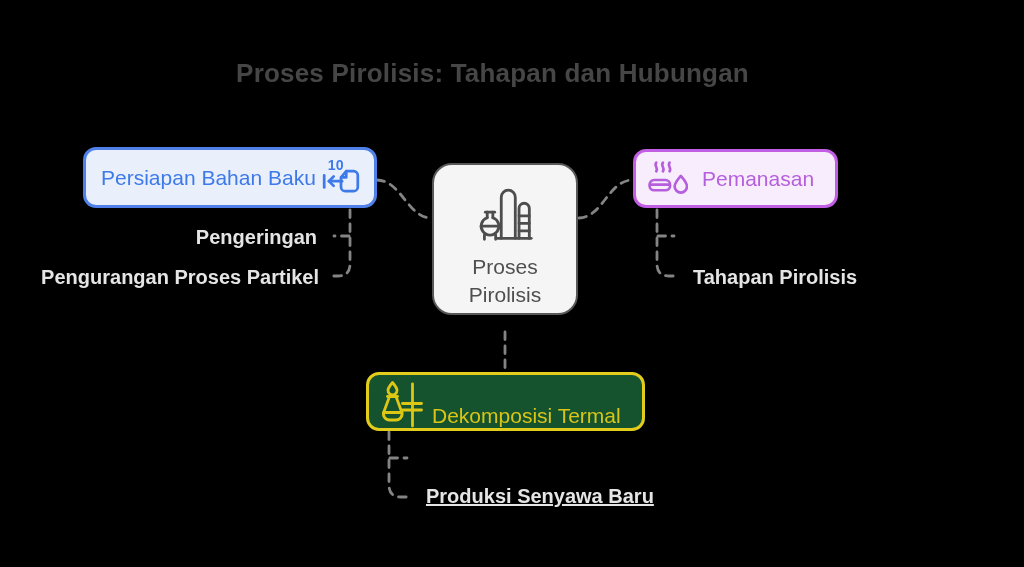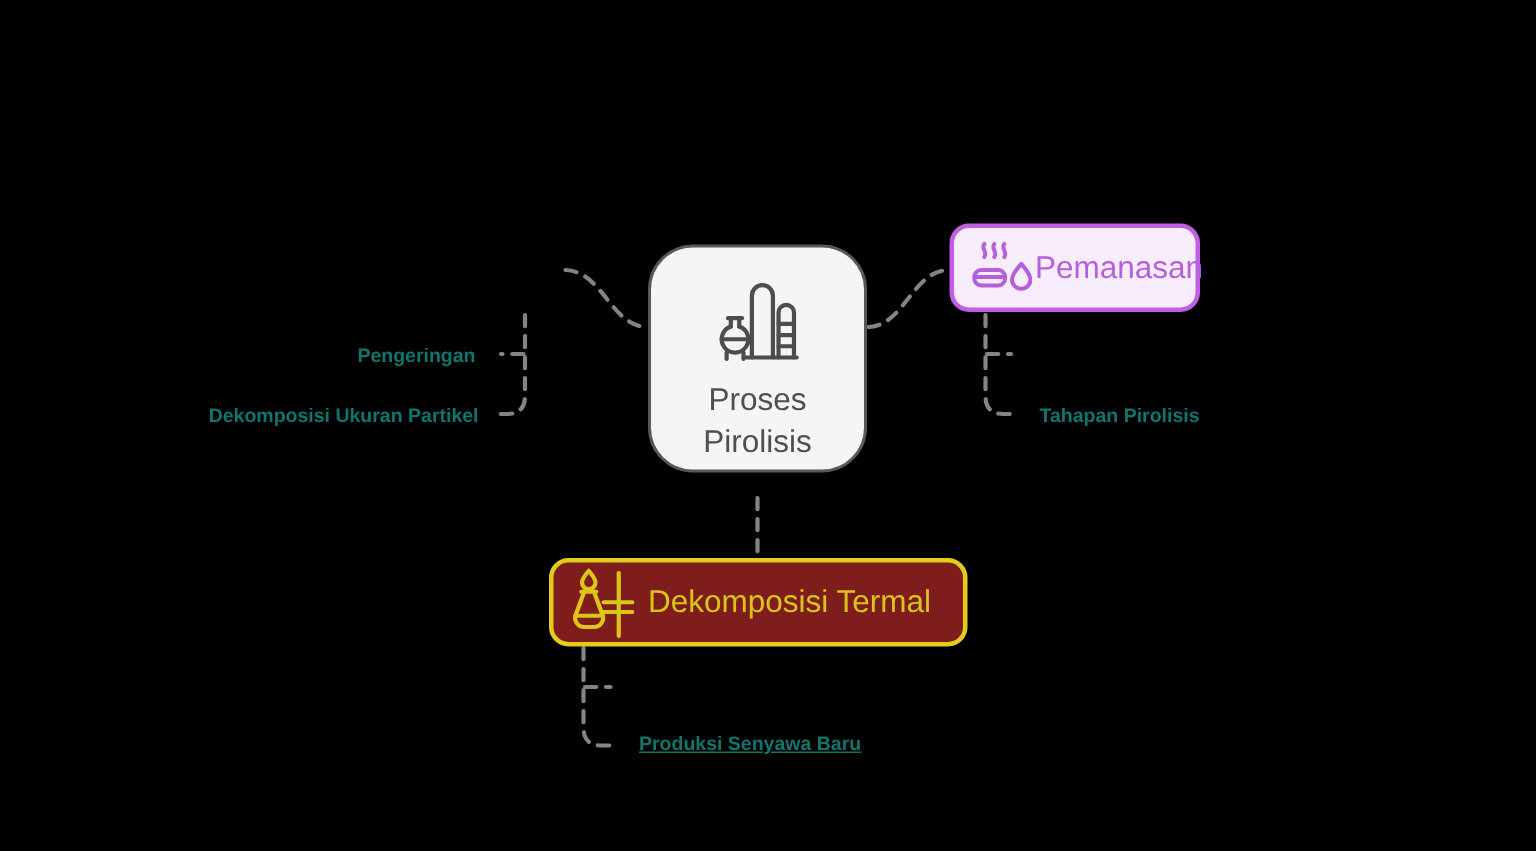--- a/index.html
+++ b/index.html
@@ -8,49 +8,49 @@
     font-family:"Liberation Sans", sans-serif;overflow:hidden;
   }
   .title{
     position:absolute;left:0;top:58px;width:985px;text-align:center;
     font-size:26px;font-weight:700;color:#464646;letter-spacing:.2px;
   }
   svg.connectors{position:absolute;left:0;top:0;pointer-events:none;}
   .center-node{
     position:absolute;left:432px;top:163px;width:146px;height:152px;
     box-sizing:border-box;background:#f5f5f5;border:2.5px solid #58585a;
-    border-radius:30px;display:flex;flex-direction:column;align-items:center;
+    border-radius:20px;display:flex;flex-direction:column;align-items:center;
     justify-content:flex-start;padding-top:20px;
   }
   .center-node .node-label{
     margin-top:10px;width:116px;text-align:center;font-size:21px;
     line-height:28px;color:#4f4f4f;
   }
   .branch{
     position:absolute;box-sizing:border-box;display:flex;align-items:center;
     border-radius:13px;font-size:21px;
   }
   .branch .blabel{white-space:nowrap;}
   .branch-blue{
     left:83px;top:147px;width:294px;height:61px;
     background:#e9f0fc;border:3px solid #5081e9;color:#3e79e9;
     padding:0 12px 0 15px;justify-content:space-between;
   }
   .branch-purple{
-    left:633px;top:149px;width:167px;height:59px;
+    left:633px;top:149px;width:205px;height:59px;
     background:#f8edfc;border:3px solid #c25ee4;color:#b55fdd;
-    padding-left:11px;gap:2px;
+    padding-left:11px;gap:14px;
   }
   .branch-yellow{
     left:366px;top:372px;width:279px;height:59px;
-    background:#7f1d1d;border:3px solid #e2cd1c;color:#d9c517;
-    padding-left:10px;gap:9px;
+    background:#14532d;border:3px solid #e2cd1c;color:#d9c517;
+    padding-left:10px;gap:9px;align-items:flex-end;
   }
   .child{
-    position:absolute;font-size:13px;font-weight:600;color:#0f766e;
+    position:absolute;font-size:20px;font-weight:600;color:#e5e5e5;
     line-height:24px;white-space:nowrap;
   }
   .c-pengeringan{right:707px;top:225px;}
   .c-pengurangan{right:705px;top:265px;}
   .c-suhu{left:693px;top:225px;}
   .c-reaktor{left:693px;top:265px;}
   .c-penguraian{left:426px;top:447px;}
   .c-produksi{left:426px;top:484px;text-decoration:underline;}
   .icn{display:block;flex:0 0 auto;}
 </style>
@@ -66,38 +66,52 @@
       <path d="M505,332 V371"></path>
       <path d="M350,210 V264 Q350,276 338,276 L330,276"></path>
       <path d="M349,236 H334"></path>
       <path d="M657,210 V264 Q657,276 669,276 L678,276"></path>
       <path d="M658,236 H674"></path>
       <path d="M389,432 V485 Q389,497 401,497 L409,497"></path>
       <path d="M390,458 H407"></path>
     </g>
   </svg>
 
+  <div class="title">Proses Pirolisis: Tahapan dan Hubungan</div>
 
   <div class="center-node">
     <svg class="icn" width="58" height="58" viewBox="0 0 62 62">
       <g fill="none" stroke="#4d4d4d" stroke-width="3" stroke-linecap="round" stroke-linejoin="round">
         <path d="M27,57 V13 a7.5,7.5 0 0 1 15,0 V57"></path>
         <path d="M46,57 V25 a5.5,5.5 0 0 1 11,0 V57"></path>
         <path d="M46,33 h11 M46,41 h11 M46,49 h11"></path>
         <path d="M23,57 h36"></path>
         <path d="M10,29 h10"></path>
         <path d="M12,29 v6 M18,29 v6"></path>
         <path d="M12,35 a9.5,9.5 0 1 0 6,0"></path>
         <path d="M5.5,44 h19"></path>
         <path d="M9,53.5 v4.5 M21,53.5 v4.5"></path>
       </g>
     </svg>
     <div class="node-label">Proses Pirolisis</div>
   </div>
 
+  <div class="branch branch-blue">
+    <span class="blabel">Persiapan Bahan Baku</span>
+    <svg class="icn" width="42" height="42" viewBox="0 0 40 40">
+      <g fill="none" stroke="#3e79e9" stroke-width="2.6" stroke-linecap="round" stroke-linejoin="round">
+        <text x="15" y="12" text-anchor="middle" font-size="13.5" font-weight="bold" fill="#3e79e9" stroke="none" font-family="Liberation Sans, sans-serif">10</text>
+        <path d="M4,17.5 v11.5"></path>
+        <path d="M21,23 H8.5"></path>
+        <path d="M13,18.5 L8.5,23 l4.5,4.5"></path>
+        <path d="M25,13.5 h7 a4,4 0 0 1 4,4 v11 a4,4 0 0 1 -4,4 h-8 a4,4 0 0 1 -4,-4 v-9 z"></path>
+        <path d="M25,13.5 v6 h-4.8"></path>
+      </g>
+    </svg>
+  </div>
 
   <div class="branch branch-purple">
     <svg class="icn" width="41" height="41" viewBox="0 0 40 40">
       <g fill="none" stroke="#b55fdd" stroke-width="2.6" stroke-linecap="round" stroke-linejoin="round">
         <path d="M9,4.5 c-2.5,3 2.5,5.5 0,8.5"></path>
         <path d="M15.5,4.5 c-2.5,3 2.5,5.5 0,8.5"></path>
         <path d="M22,4.5 c-2.5,3 2.5,5.5 0,8.5"></path>
         <path d="M7,21.5 h11 a4.5,4.5 0 0 1 4.5,4.5 v1 a4.5,4.5 0 0 1 -4.5,4.5 H7 a4.5,4.5 0 0 1 -4.5,-4.5 v-1 A4.5,4.5 0 0 1 7,21.5 z"></path>
         <path d="M3.5,26 H22"></path>
         <path d="M33,17.5 c-4,4.5 -6,7.5 -6,10.2 a6,6 0 0 0 12,0 c0,-2.7 -2,-5.7 -6,-10.2 z"></path>
@@ -115,17 +129,17 @@
         <path d="M4.5,32.5 h18.5"></path>
         <path d="M33.5,4 V46"></path>
         <path d="M23.5,23.5 h19"></path>
         <path d="M23.5,30 h19"></path>
       </g>
     </svg>
     <span class="blabel">Dekomposisi Termal</span>
   </div>
 
   <div class="child c-pengeringan">Pengeringan</div>
-  <div class="child c-pengurangan">Dekomposisi Ukuran Partikel</div>
+  <div class="child c-pengurangan">Pengurangan Proses Partikel</div>
   <div class="child c-reaktor">Tahapan Pirolisis</div>
   <div class="child c-produksi">Produksi Senyawa Baru</div>
 
 </div>
 
 </body></html>

